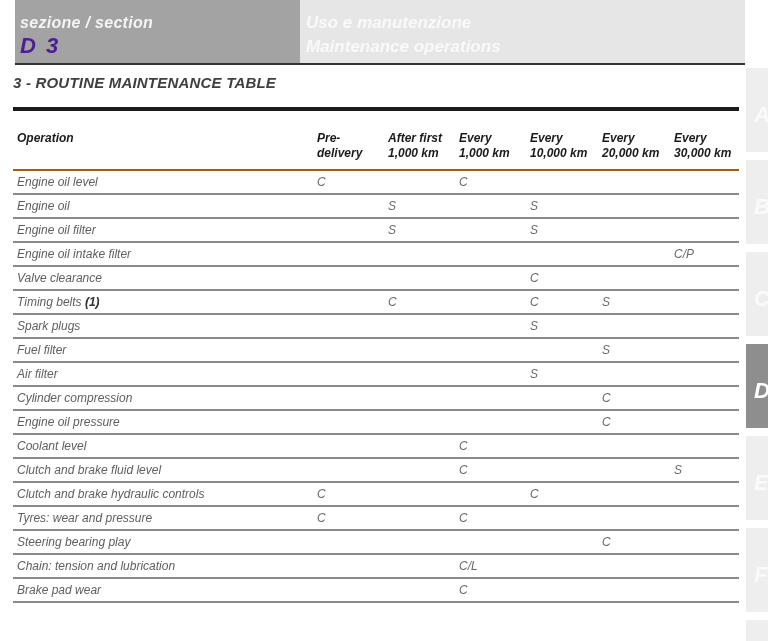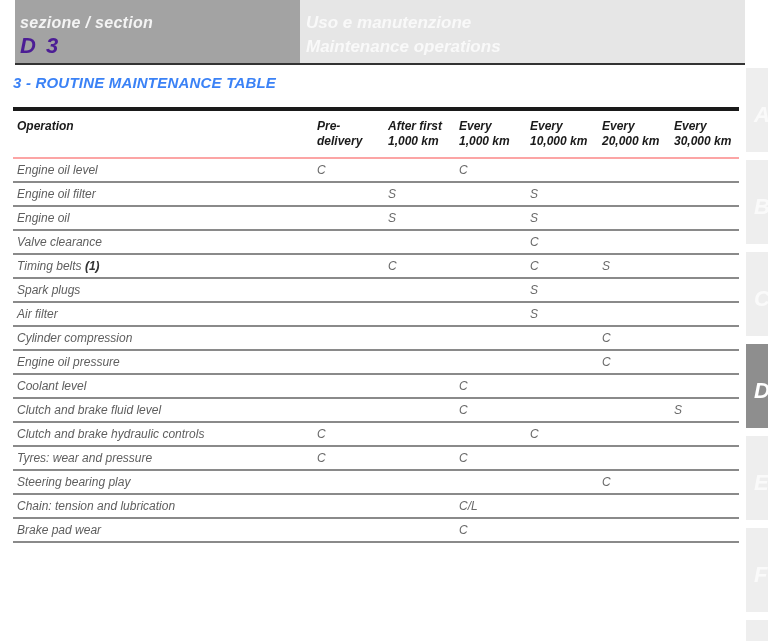--- a/index.html
+++ b/index.html
@@ -6,25 +6,25 @@
   body { width:768px; height:641px; position:relative; overflow:hidden; font-family:"Liberation Sans", sans-serif; }
 
   .hdr-left { position:absolute; left:15px; top:0; width:300px; height:63px; background:#a3a3a3; border-bottom:2px solid #333; }
   .hdr-left .l1 { position:absolute; left:5px; top:14px; font-size:16px; font-style:italic; font-weight:bold; color:#f4f4f4; letter-spacing:0.3px; }
   .hdr-left .l2 { position:absolute; left:5px; top:33px; font-size:22px; font-style:italic; font-weight:bold; color:#4c1d95; letter-spacing:2px; }
 
   .hdr-right { position:absolute; left:300px; top:0; width:445px; height:63px; background:#e6e6e6; border-bottom:2px solid #333; }
   .hdr-right .r1 { position:absolute; left:6px; top:13px; font-size:17px; font-style:italic; font-weight:bold; color:#f9f9f9; }
   .hdr-right .r2 { position:absolute; left:6px; top:37px; font-size:17px; font-style:italic; font-weight:bold; color:#f9f9f9; }
 
-  .title { position:absolute; left:13px; top:74px; font-size:15px; font-style:italic; font-weight:900; color:#3b82f6; letter-spacing:0.2px; }
+  .title { position:absolute; left:13px; top:74px; font-size:15px; font-style:italic; font-weight:900; color:#404040; letter-spacing:0.2px; }
 
   .table-wrap { position:absolute; left:13px; top:107px; width:726px; border-top:4px solid #1a1a1a; }
   table { border-collapse:collapse; width:726px; table-layout:fixed; }
-  th { text-align:left; vertical-align:top; font-size:12px; font-style:italic; font-weight:bold; color:#1a1a1a; padding:8px 0 4px 4px; height:34px; line-height:15px; border-bottom:2px solid #fca5a5; }
+  th { text-align:left; vertical-align:top; font-size:12px; font-style:italic; font-weight:bold; color:#1a1a1a; padding:20px 0 4px 4px; height:34px; line-height:15px; border-bottom:2px solid #a16207; }
   td { font-size:12px; font-style:italic; color:#6a6a6a; padding:0 0 0 4px; height:22px; border-bottom:2px solid #8a8a8a; white-space:nowrap; }
   td.op { color:#5e5e5e;margin-top:34px; }
   td .note { font-weight:bold; color:#333; }
 
   .tabs { position:absolute; left:746px; top:0; width:22px; height:641px; }
   .tab { position:absolute; left:0; width:22px; background:#eeeeee; }
   .tab.active { background:#8e8e8e; }
   .tab .glyph { position:absolute; left:8px; top:34px; font-size:22px; font-weight:bold; font-style:italic; color:#fafafa; }
   .tab.active .glyph { color:#ffffff; }
 </style>
@@ -90,36 +90,45 @@
         <tr>
           <td class="op"><span>Engine oil level</span></td>
           <td>C</td>
           <td></td>
           <td>C</td>
           <td></td>
           <td></td>
           <td></td>
         </tr>
         <tr>
+          <td class="op"><span>Engine oil</span></td>
+          <td></td>
+          <td>S</td>
+          <td></td>
+          <td>S</td>
+          <td></td>
+          <td></td>
+        </tr>
+        <tr>
           <td class="op"><span>Engine oil filter</span></td>
           <td></td>
           <td>S</td>
           <td></td>
           <td>S</td>
           <td></td>
           <td></td>
         </tr>
         <tr>
-          <td class="op"><span>Engine oil</span></td>
-          <td></td>
-          <td>S</td>
-          <td></td>
-          <td>S</td>
-          <td></td>
-          <td></td>
+          <td class="op"><span>Engine oil intake filter</span></td>
+          <td></td>
+          <td></td>
+          <td></td>
+          <td></td>
+          <td></td>
+          <td>C/P</td>
         </tr>
         <tr>
           <td class="op"><span>Valve clearance</span></td>
           <td></td>
           <td></td>
           <td></td>
           <td>C</td>
           <td></td>
           <td></td>
         </tr>
@@ -132,20 +141,29 @@
           <td>S</td>
           <td></td>
         </tr>
         <tr>
           <td class="op"><span>Spark plugs</span></td>
           <td></td>
           <td></td>
           <td></td>
           <td>S</td>
           <td></td>
+          <td></td>
+        </tr>
+        <tr>
+          <td class="op"><span>Fuel filter</span></td>
+          <td></td>
+          <td></td>
+          <td></td>
+          <td></td>
+          <td>S</td>
           <td></td>
         </tr>
         <tr>
           <td class="op"><span>Air filter</span></td>
           <td></td>
           <td></td>
           <td></td>
           <td>S</td>
           <td></td>
           <td></td>

